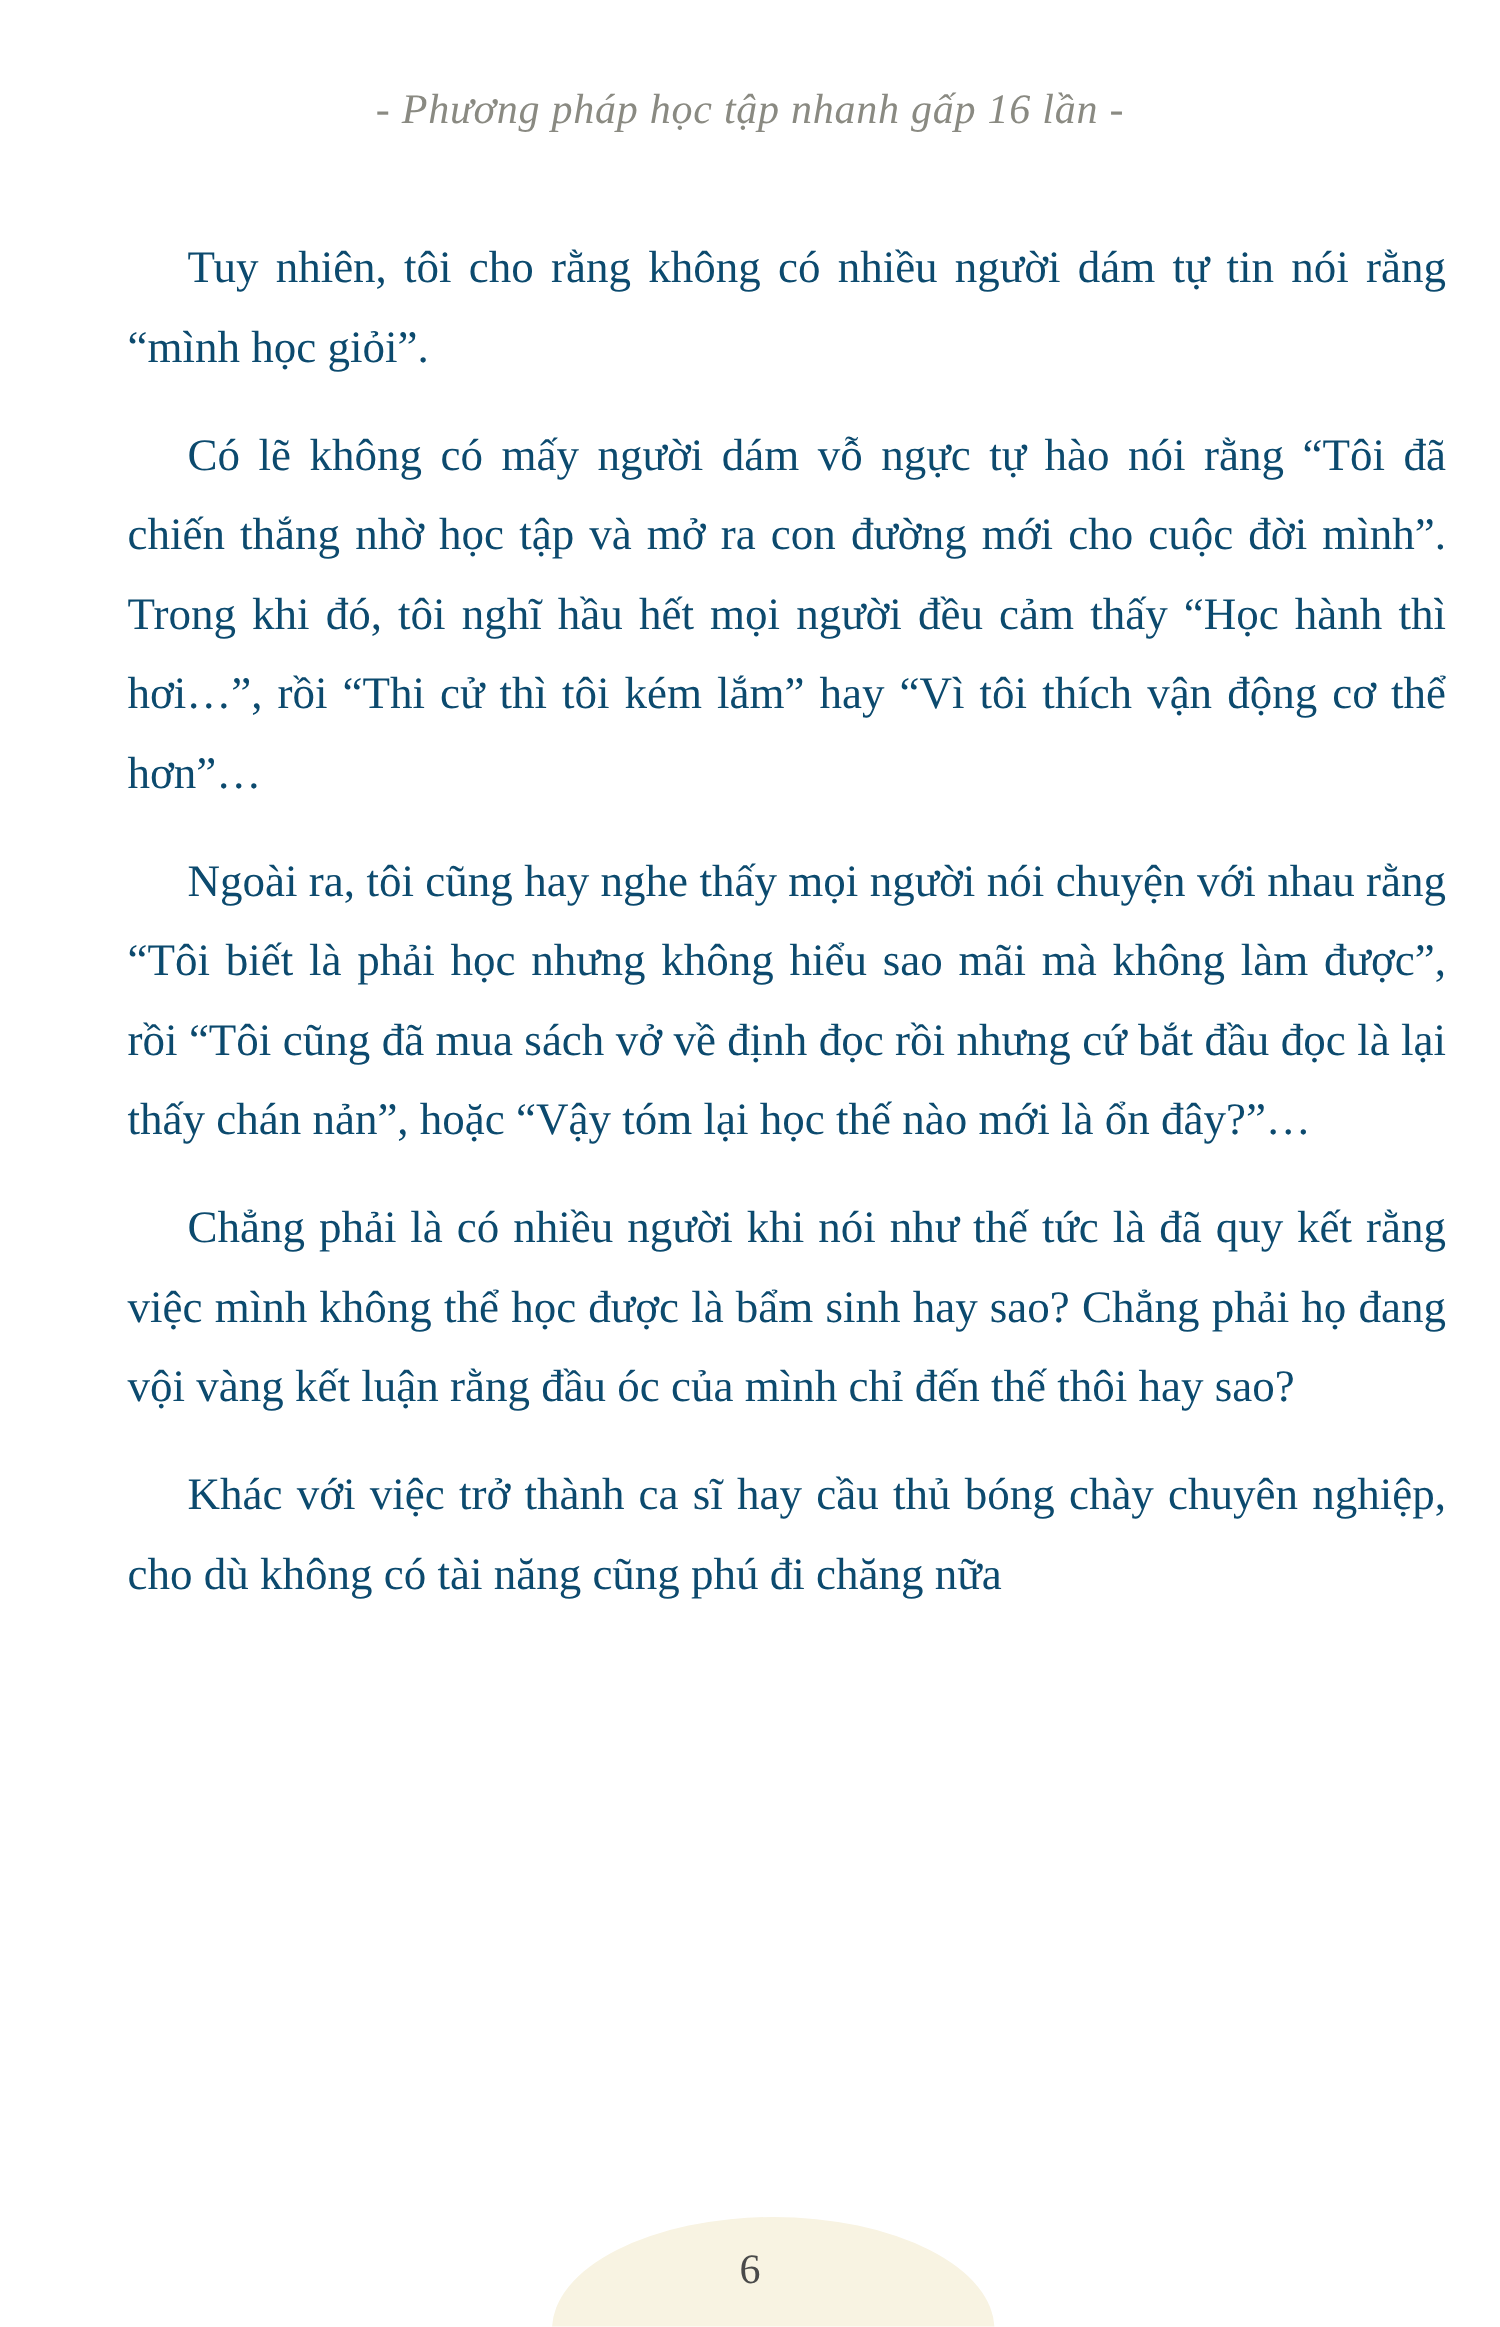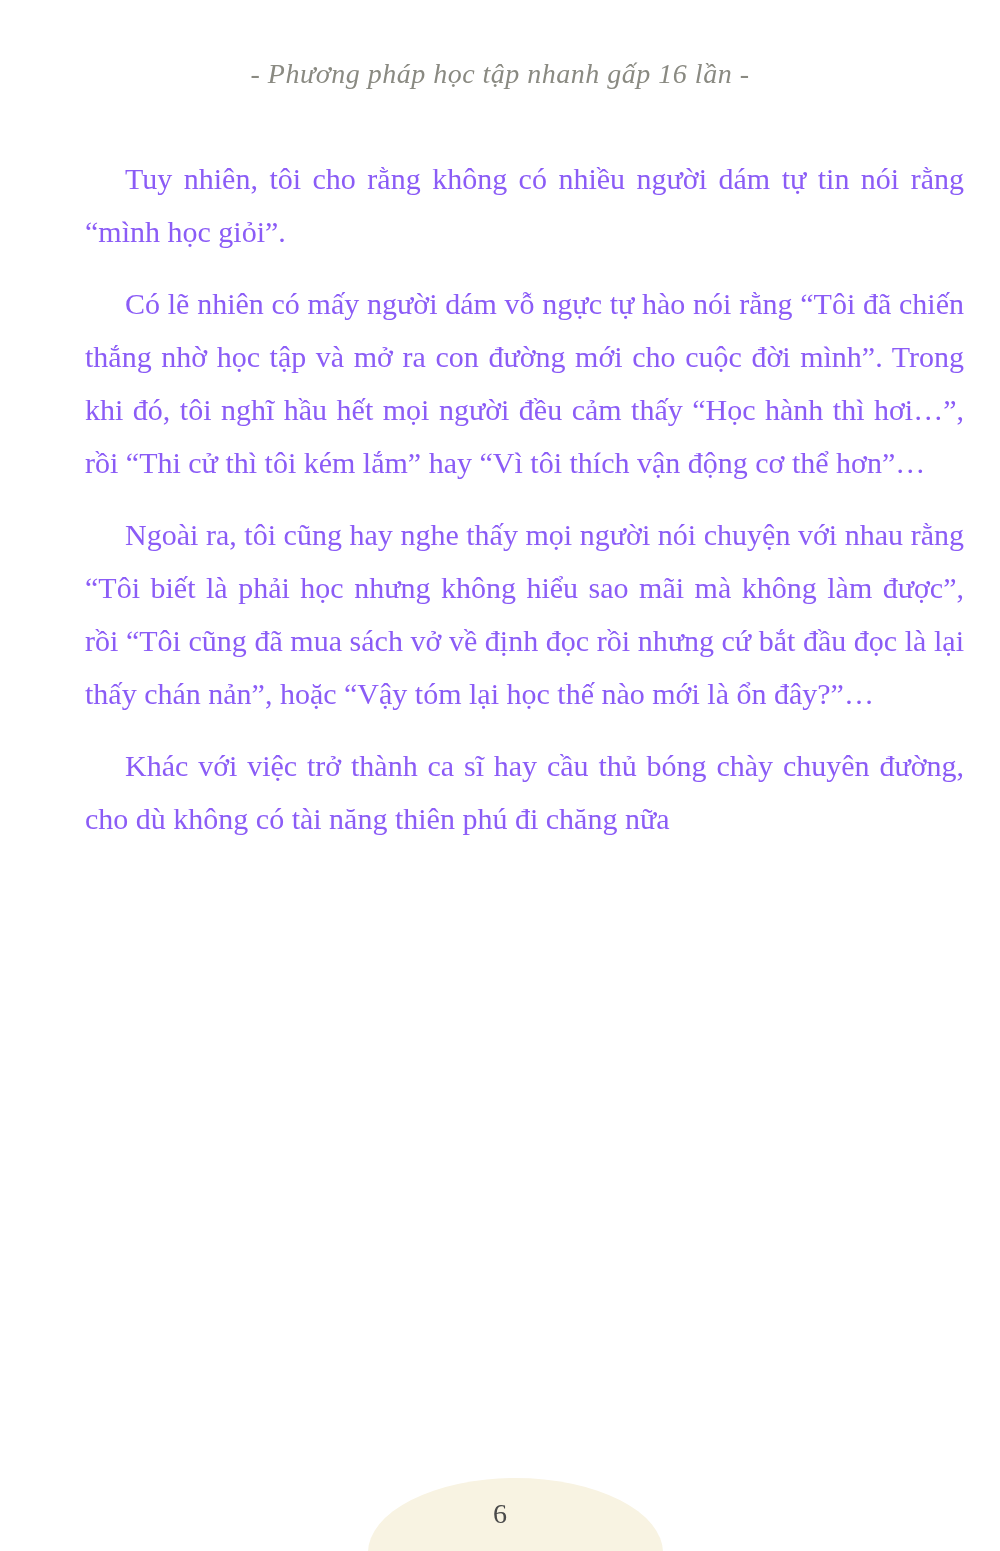--- a/index.html
+++ b/index.html
@@ -29,21 +29,21 @@
     letter-spacing: 0.5px;
     color: #8a8a82;
   }
   .content {
     margin-top: 62px;
     padding-left: 85px;
     padding-right: 36px;
     font-size: 30px;
     line-height: 53px;
     text-align: justify;
-    color: #8b5cf6;
+    color: #0c4a6e;
   }
   .content p {
     margin: 0 0 19px 0;
     text-indent: 40px;
   }
   .scan-blob {
     position: absolute;
     left: 368px;
     top: 1478px;
     width: 295px;
@@ -63,22 +63,23 @@
 </style>
 </head>
 <body>
 
 <div class="page">
 
   <div class="running-header">- Phương pháp học tập nhanh gấp 16 lần -</div>
 
   <div class="content">
     <p>Tuy nhiên, tôi cho rằng không có nhiều người dám tự tin nói rằng “mình học giỏi”.</p>
-    <p>Có lẽ nhiên có mấy người dám vỗ ngực tự hào nói rằng “Tôi đã chiến thắng nhờ học tập và mở ra con đường mới cho cuộc đời mình”. Trong khi đó, tôi nghĩ hầu hết mọi người đều cảm thấy “Học hành thì hơi…”, rồi “Thi cử thì tôi kém lắm” hay “Vì tôi thích vận động cơ thể hơn”…</p>
+    <p>Có lẽ không có mấy người dám vỗ ngực tự hào nói rằng “Tôi đã chiến thắng nhờ học tập và mở ra con đường mới cho cuộc đời mình”. Trong khi đó, tôi nghĩ hầu hết mọi người đều cảm thấy “Học hành thì hơi…”, rồi “Thi cử thì tôi kém lắm” hay “Vì tôi thích vận động cơ thể hơn”…</p>
     <p>Ngoài ra, tôi cũng hay nghe thấy mọi người nói chuyện với nhau rằng “Tôi biết là phải học nhưng không hiểu sao mãi mà không làm được”, rồi “Tôi cũng đã mua sách vở về định đọc rồi nhưng cứ bắt đầu đọc là lại thấy chán nản”, hoặc “Vậy tóm lại học thế nào mới là ổn đây?”…</p>
-    <p>Khác với việc trở thành ca sĩ hay cầu thủ bóng chày chuyên đường, cho dù không có tài năng thiên phú đi chăng nữa</p>
+    <p>Chẳng phải là có nhiều người khi nói như thế tức là đã quy kết rằng việc mình không thể học được là bẩm sinh hay sao? Chẳng phải họ đang vội vàng kết luận rằng đầu óc của mình chỉ đến thế thôi hay sao?</p>
+    <p>Khác với việc trở thành ca sĩ hay cầu thủ bóng chày chuyên nghiệp, cho dù không có tài năng cũng phú đi chăng nữa</p>
   </div>
 
   <div class="scan-blob"></div>
 
   <div class="page-number">6</div>
 
 </div>
 
 </body></html>

